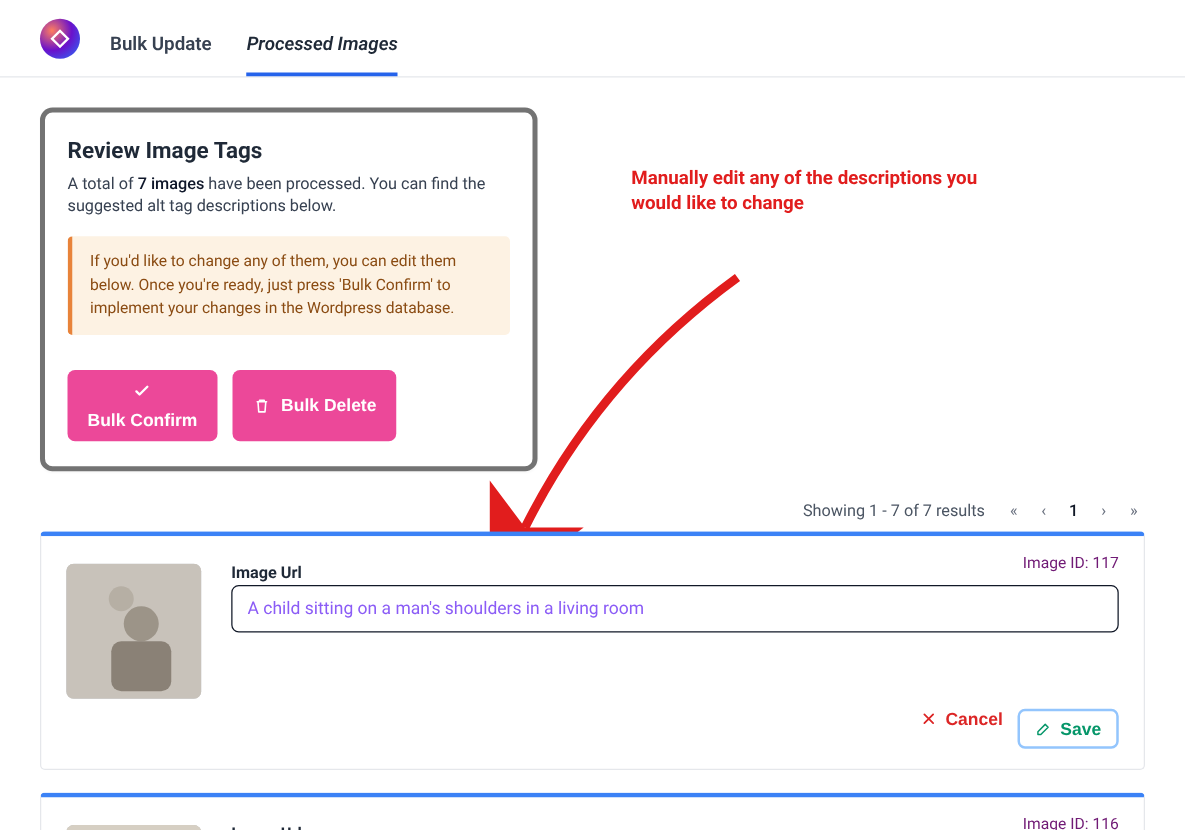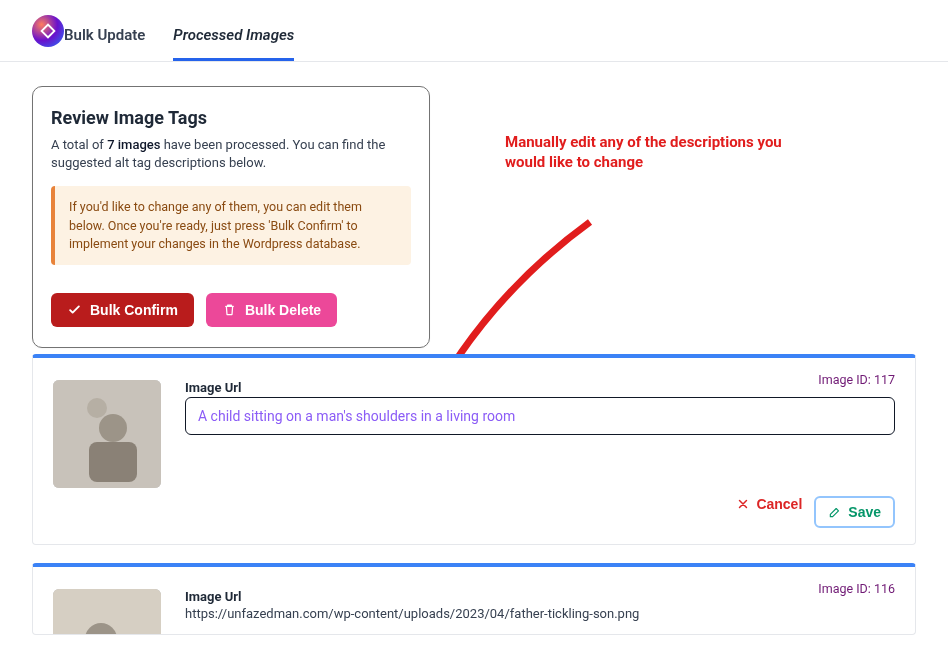--- a/index.html
+++ b/index.html
@@ -13,20 +13,21 @@
     overflow: hidden;
     position: relative;
   }
 
   
   .topbar {
     display: flex;
     align-items: center;
     padding: 12px 32px 0 32px;
     border-bottom: 1px solid #e5e7eb;
+    gap: 24px;
   }
   .logo {
     width: 32px; height: 32px;
     border-radius: 50%;
     background: radial-gradient(circle at 30% 30%, #ff7e5f, #6a11cb, #2575fc);
     display:flex; align-items:center; justify-content:center;
     margin-bottom: 12px;
   }
   .logo svg { width:18px; height:18px; }
   .tabs { display:flex; gap:28px; }
@@ -46,21 +47,21 @@
 
   
   .content {
     padding: 24px 32px 0 32px;
     position: relative;
   }
 
   
   .review-panel {
     width: 398px;
-    border: 1px solid #737373;
+    border: 4px solid #737373;
     border-radius: 10px;
     padding: 20px 18px 20px 18px;
     background:#fff;
     box-shadow: 0 1px 2px rgba(0,0,0,0.03);
   }
   .review-title {
     font-size: 18px;
     font-weight: 700;
     margin-bottom: 8px;
   }
@@ -85,21 +86,21 @@
 
   .action-row { display:flex; gap:12px; }
   .btn {
     display:inline-flex; align-items:center; gap:8px;
     border:none; border-radius:6px;
     padding: 9px 16px;
     font-size:14px; font-weight:600;
     cursor:pointer;
     color:#fff;
   }
-  .btn-blue { background:#b91c1c; }
+  .btn-blue { background:#ec4899;flex-direction:column; }
   .btn-red  { background:#ec4899; }
 
   
   .annotation {
     position:absolute;
     left:505px; top:70px;
     width:320px;
     color:#e11d1d;
     font-size:15px;
     font-weight:700;
@@ -239,20 +240,30 @@
   <div class="annotation">Manually edit any of the descriptions you would like to change</div>
   <svg class="arrow-svg" viewBox="0 0 240 230">
     <defs>
       <marker id="ah" markerWidth="14" markerHeight="14" refX="3" refY="6" orient="auto">
         <path d="M0,0 L12,6 L0,12 L3,6 Z" fill="#e11d1d"></path>
       </marker>
     </defs>
     <path d="M200,10 Q90,90 30,210" fill="none" stroke="#e11d1d" stroke-width="7" marker-end="url(#ah)"></path>
   </svg>
 
+  <div class="pagerow">
+    <span>Showing 1 - 7 of 7 results</span>
+    <div class="pager-controls">
+      <span>«</span>
+      <span>‹</span>
+      <span class="pagenum">1</span>
+      <span>›</span>
+      <span>»</span>
+    </div>
+  </div>
 
   <div class="card">
     <div class="imgid">
       <span>Image ID: </span><span>117</span>
     </div>
     <div class="card-inner">
       <div class="thumb">
         <svg viewBox="0 0 108 108">
           <rect width="108" height="108" fill="#d9d9d9"></rect>
           <rect x="0" y="0" width="108" height="108" fill="#c8c2ba"></rect>

